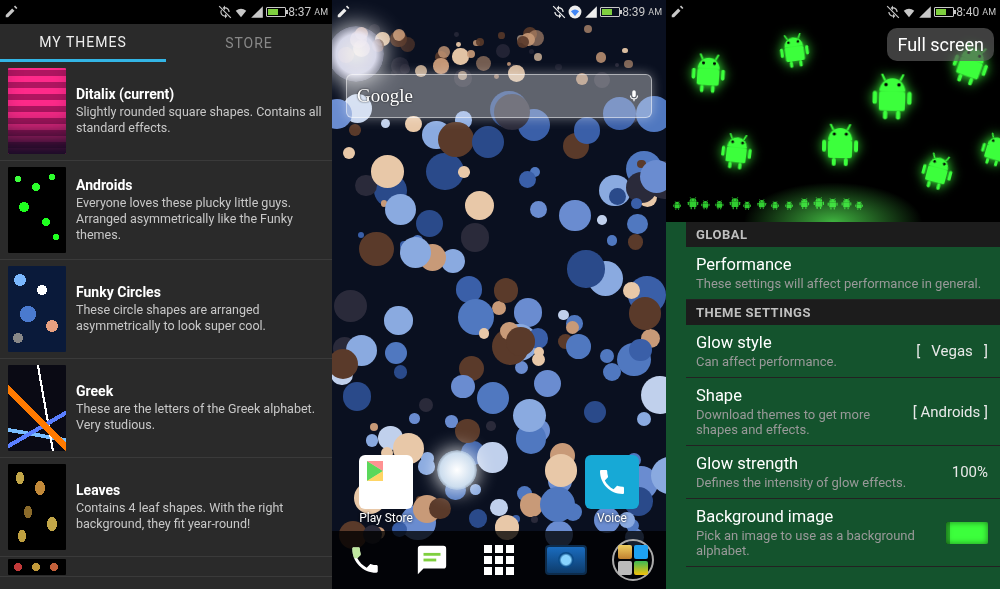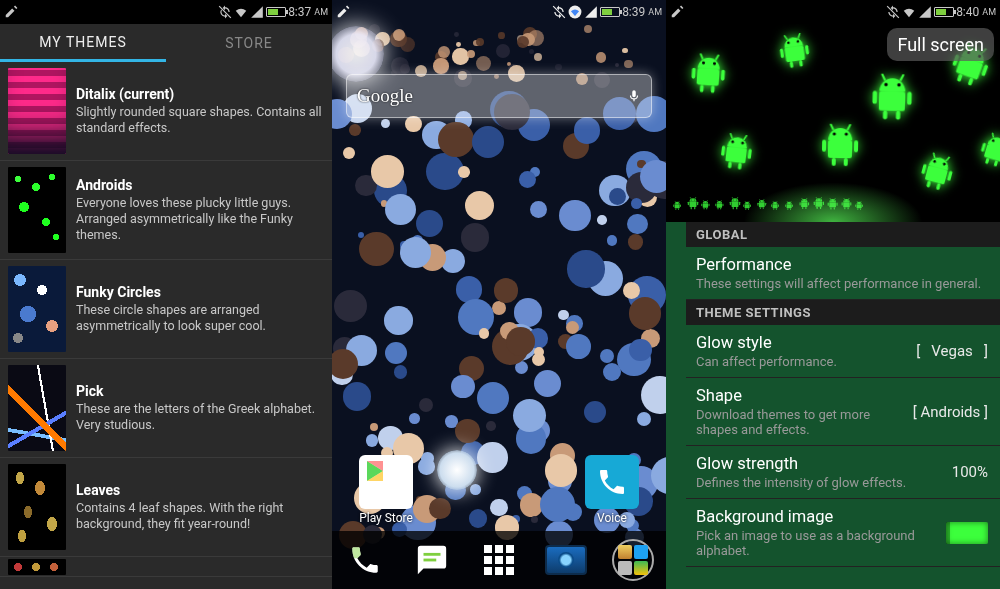--- a/index.html
+++ b/index.html
@@ -206,21 +206,21 @@
     <div class="theme-row">
       <div class="thumb funky"></div>
       <div>
         <div class="tname">Funky Circles</div>
         <div class="tdesc">These circle shapes are arranged asymmetrically to look super cool.</div>
       </div>
     </div>
     <div class="theme-row">
       <div class="thumb greek"></div>
       <div>
-        <div class="tname">Pick</div>
+        <div class="tname">Greek</div>
         <div class="tdesc">These are the letters of the Greek alphabet. Very studious.</div>
       </div>
     </div>
     <div class="theme-row">
       <div class="thumb leaves"></div>
       <div>
         <div class="tname">Leaves</div>
         <div class="tdesc">Contains 4 leaf shapes. With the right background, they fit year-round!</div>
       </div>
     </div>

